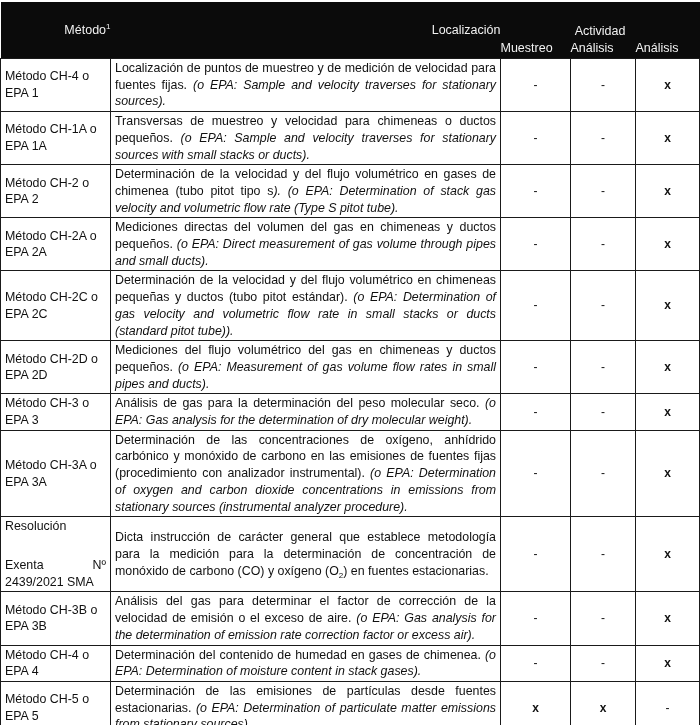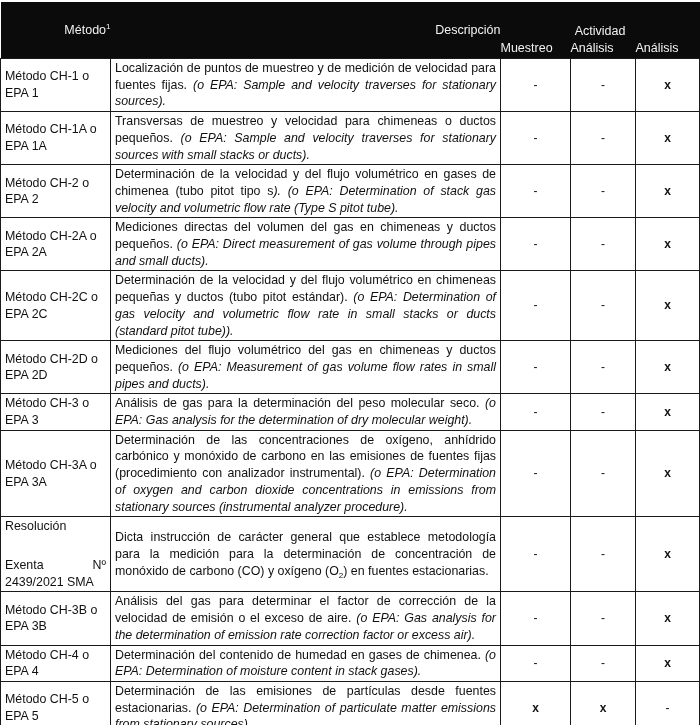--- a/index.html
+++ b/index.html
@@ -31,32 +31,32 @@
   <colgroup>
       <col class="c1">
       <col class="c2">
       <col class="c3">
       <col class="c4">
       <col class="c5">
     </colgroup>
   <thead>
     <tr>
       <th class="tall" rowspan="2"><span>Método</span><sup>1</sup></th>
-      <th class="tall" rowspan="2">Descripción</th>
+      <th class="tall" rowspan="2">Localización</th>
       <th class="act" colspan="3">Actividad</th>
     </tr>
     <tr>
       <th class="sub">Muestreo</th>
       <th class="sub">Análisis</th>
       <th class="sub">Análisis</th>
     </tr>
   </thead>
   <tbody id="tbody">
       <tr style="height: 53px;">
-    <td class="method">Método CH-1 o EPA 1</td>
+    <td class="method">Método CH-4 o EPA 1</td>
     <td class="desc"><span class="es">Localización de puntos de muestreo y de medición de velocidad para fuentes fijas. </span><span class="it en">(o EPA: Sample and velocity traverses for stationary sources).</span></td>
     <td class="mark dash">-</td>
     <td class="mark dash">-</td>
     <td class="mark">x</td>
   </tr>
       <tr style="height: 51px;">
     <td class="method">Método CH-1A o EPA 1A</td>
     <td class="desc"><span class="es">Transversas de muestreo y velocidad para chimeneas o ductos pequeños.  </span><span class="it en">(o EPA: Sample and velocity traverses for stationary sources with small stacks or ducts).</span></td>
     <td class="mark dash">-</td>
     <td class="mark dash">-</td>

